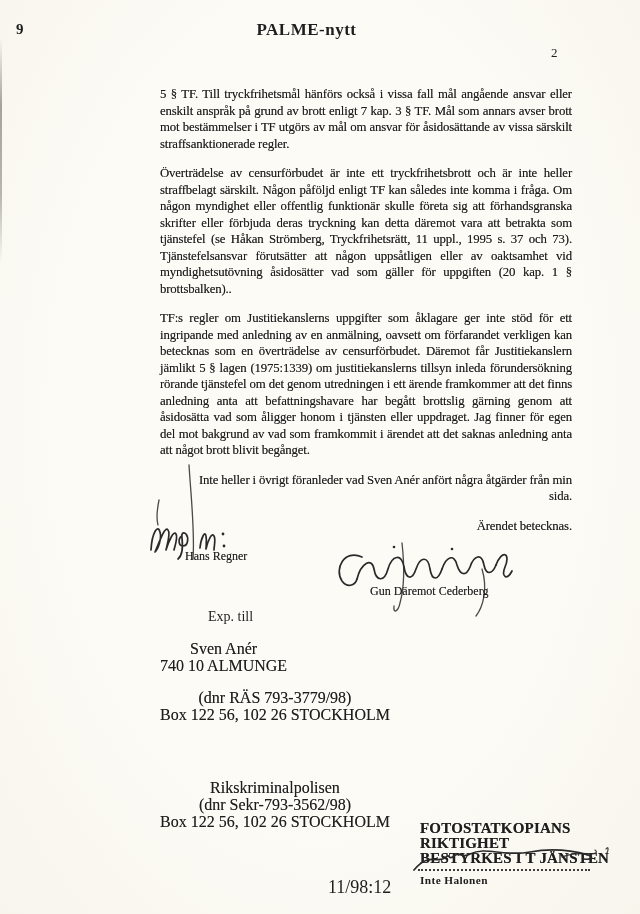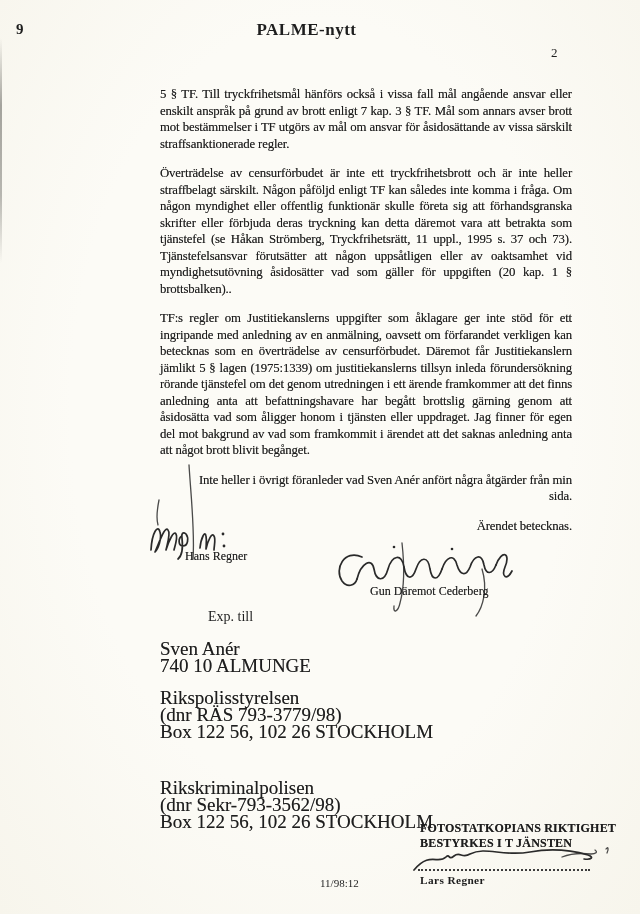--- a/index.html
+++ b/index.html
@@ -19,29 +19,29 @@
     text-align:justify;letter-spacing:-.15px;text-shadow:0 0 .4px rgba(20,20,20,.55);}
   .body-text p{margin:0 0 13px 0;}
   .body-text p.single{text-align:right;margin-left:16px;}
   .sig-svg{pointer-events:none;}
   .sig-stroke{fill:none;stroke:#2a2a2a;stroke-width:1.7;stroke-linecap:round;stroke-linejoin:round;}
   .sig-stroke.thin{stroke-width:1.3;opacity:.85;}
   .signer-name{font-size:12px;text-shadow:0 0 .4px rgba(20,20,20,.5);margin-left:25px;}
   .signer-left{left:160px;top:549px;}
   .signer-right{left:345px;top:584px;}
   .exp-heading{left:160px;top:609px;font-size:14px;margin-left:48px;}
-  .recipient{left:160px;font-size:19px;line-height:17px;text-shadow:0 0 .4px rgba(20,20,20,.5);}
+  .recipient{left:160px;font-size:16px;line-height:17px;text-shadow:0 0 .4px rgba(20,20,20,.5);text-align:center;}
   .r1{top:640px;}
   .r2{top:689px;}
   .r3{top:750px;margin-top:29px;}
-  .cert-block{left:420px;top:821px;font-size:12px;line-height:15px;font-weight:bold;
+  .cert-block{left:420px;top:821px;font-size:15px;line-height:15px;font-weight:bold;
     letter-spacing:.2px;text-shadow:0 0 .4px rgba(20,20,20,.6);}
   .cert-dotline{left:418px;top:855px;width:172px;height:14px;border-bottom:2px dotted #3c3c3c;}
   .cert-name{left:420px;top:874px;font-size:11.3px;font-weight:bold;letter-spacing:.4px;}
-  .footer-ref{left:320px;top:877px;font-size:11px;}
+  .footer-ref{left:328px;top:877px;font-size:18px;}
 </style>
 </head>
 <body>
 
 <div>
 
   <div class="abs issue-num">9</div>
   <div class="abs doc-title">PALME-nytt</div>
   <div class="abs page-num">2</div>
   <div class="abs edge-artifact"></div>
@@ -78,21 +78,20 @@
   <div class="abs signer-name signer-right">Gun Däremot Cederberg</div>
 
   <div class="abs exp-heading">Exp. till</div>
 
   <div class="abs recipient r1">
     <div>Sven Anér</div>
     <div>740 10 ALMUNGE</div>
   </div>
 
   <div class="abs recipient r2">
-    <div>Rikspolisstyrelsen</div>
     <div>(dnr RÄS 793-3779/98)</div>
     <div>Box 122 56, 102 26 STOCKHOLM</div>
   </div>
 
   <div class="abs recipient r3">
     <div>Rikskriminalpolisen</div>
     <div>(dnr Sekr-793-3562/98)</div>
     <div>Box 122 56, 102 26 STOCKHOLM</div>
   </div>
 
@@ -100,17 +99,17 @@
     <div>FOTOSTATKOPIANS RIKTIGHET</div>
     <div>BESTYRKES I T JÄNSTEN</div>
   </div>
 
   <svg class="abs sig-svg" style="left:412px;top:843px;" width="200" height="30" viewBox="0 0 200 30">
     <path class="sig-stroke" d="M2,27 C18,8 26,22 34,14 C38,10 36,18 42,13 C48,8 50,16 58,11 C74,3 90,14 118,9 C140,5 162,8 176,12 C182,14 180,17 172,16"></path>
     <path class="sig-stroke thin" d="M150,14 C160,10 170,10 179,11 C184,11 186,9 183,7"></path>
     <path class="sig-stroke thin" d="M194,6 C196,3 197,6 195,10"></path>
   </svg>
   <div class="abs cert-dotline"></div>
-  <div class="abs cert-name">Lars Regner</div>
+  <div class="abs cert-name">Inte Halonen</div>
 
   <div class="abs footer-ref">11/98:12</div>
 
 </div>
 
 </body></html>

